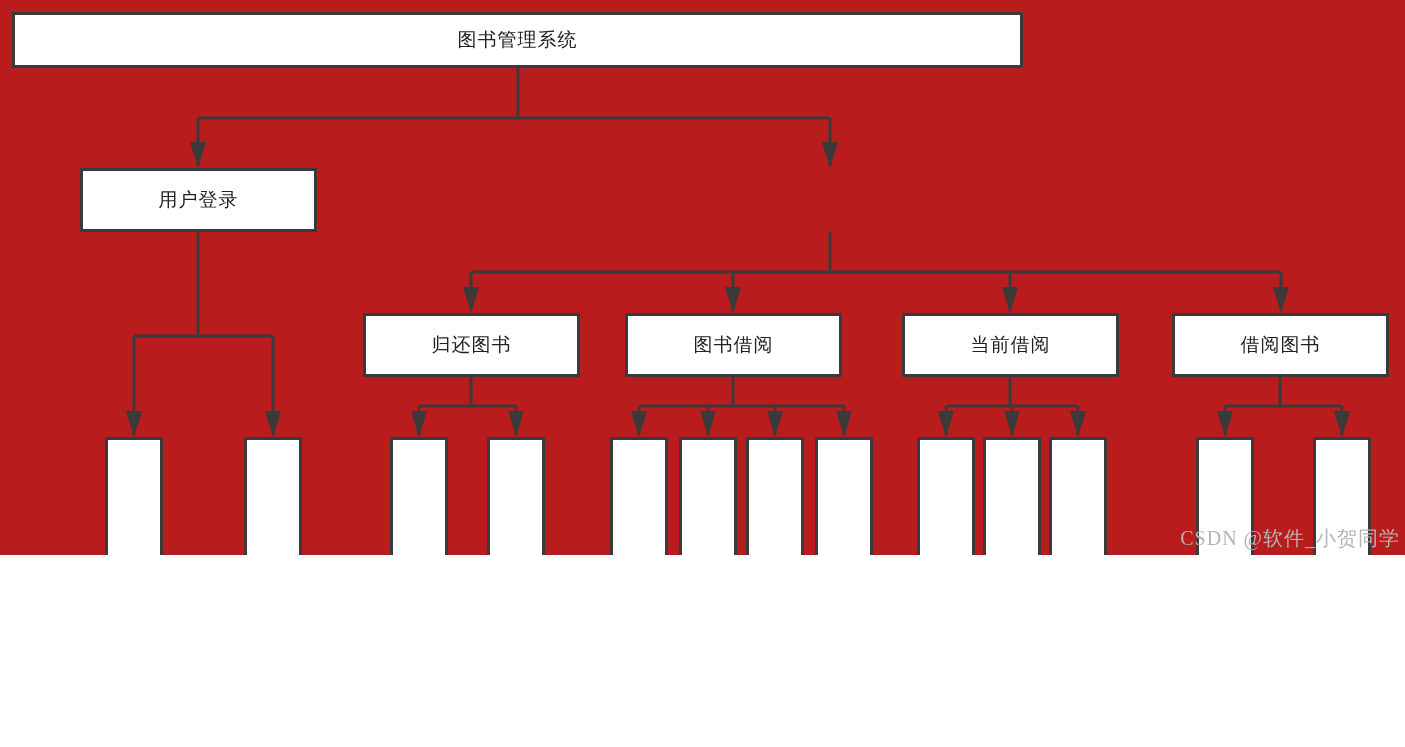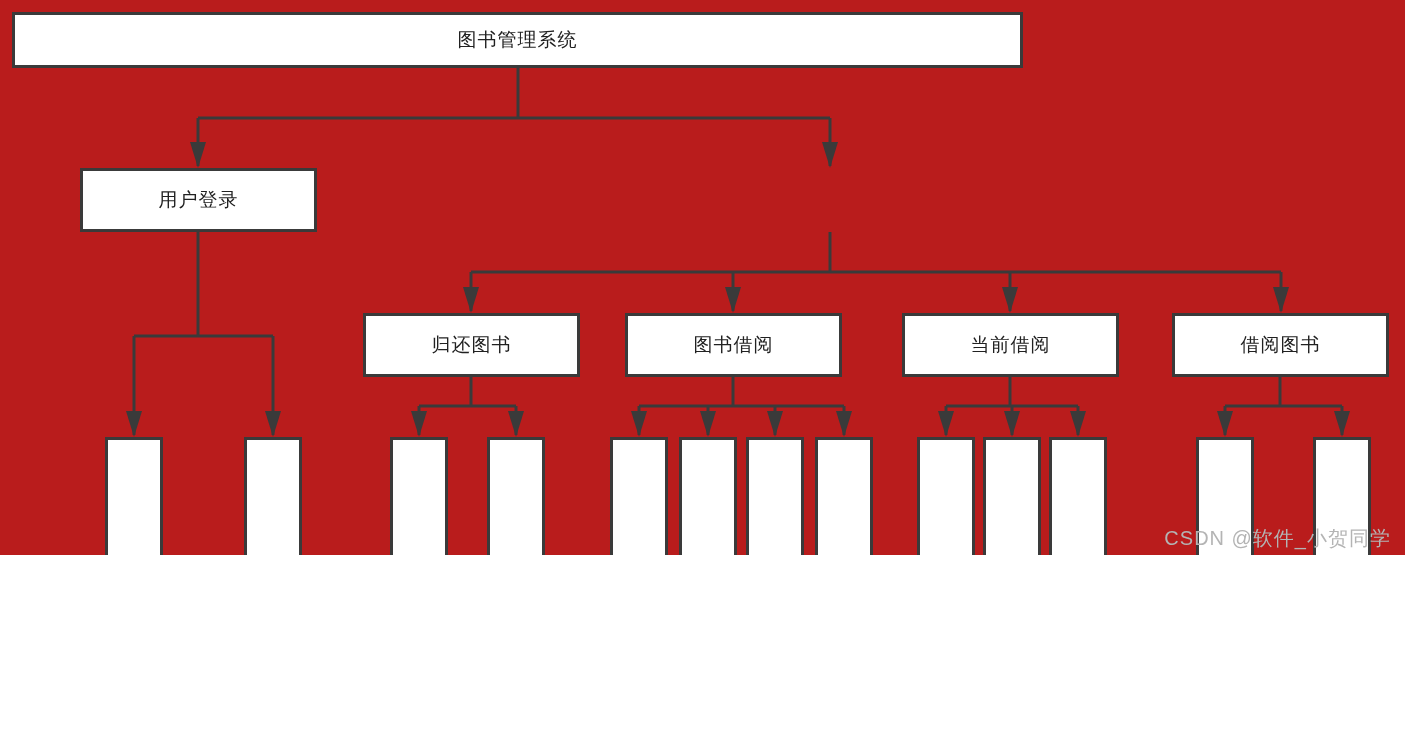--- a/index.html
+++ b/index.html
@@ -46,27 +46,28 @@
   .leaf > span {
     writing-mode: vertical-rl;
     text-orientation: mixed;
     letter-spacing: 6px;
     line-height: 1;
   }
   .leaf.long { font-size: 24px; }
   .leaf.long > span { letter-spacing: 3px; }
   .watermark {
     position: absolute;
-    right: 14px;
+    right: 5px;
     bottom: 3px;
     font-size: 20px;
     color: #b4b4b4;
     letter-spacing: 1px;
     z-index: 3;
     white-space: nowrap;
+    font-family: Liberation Serif, serif;
   }
 </style>
 </head>
 <body>
 
 <div class="canvas">
 
   <svg class="wires" width="1405" height="747" viewBox="0 0 1405 747">
     <defs>
       <marker id="arw" markerUnits="userSpaceOnUse" markerWidth="26" markerHeight="16" viewBox="0 0 26 16" refX="24" refY="8" orient="auto">

